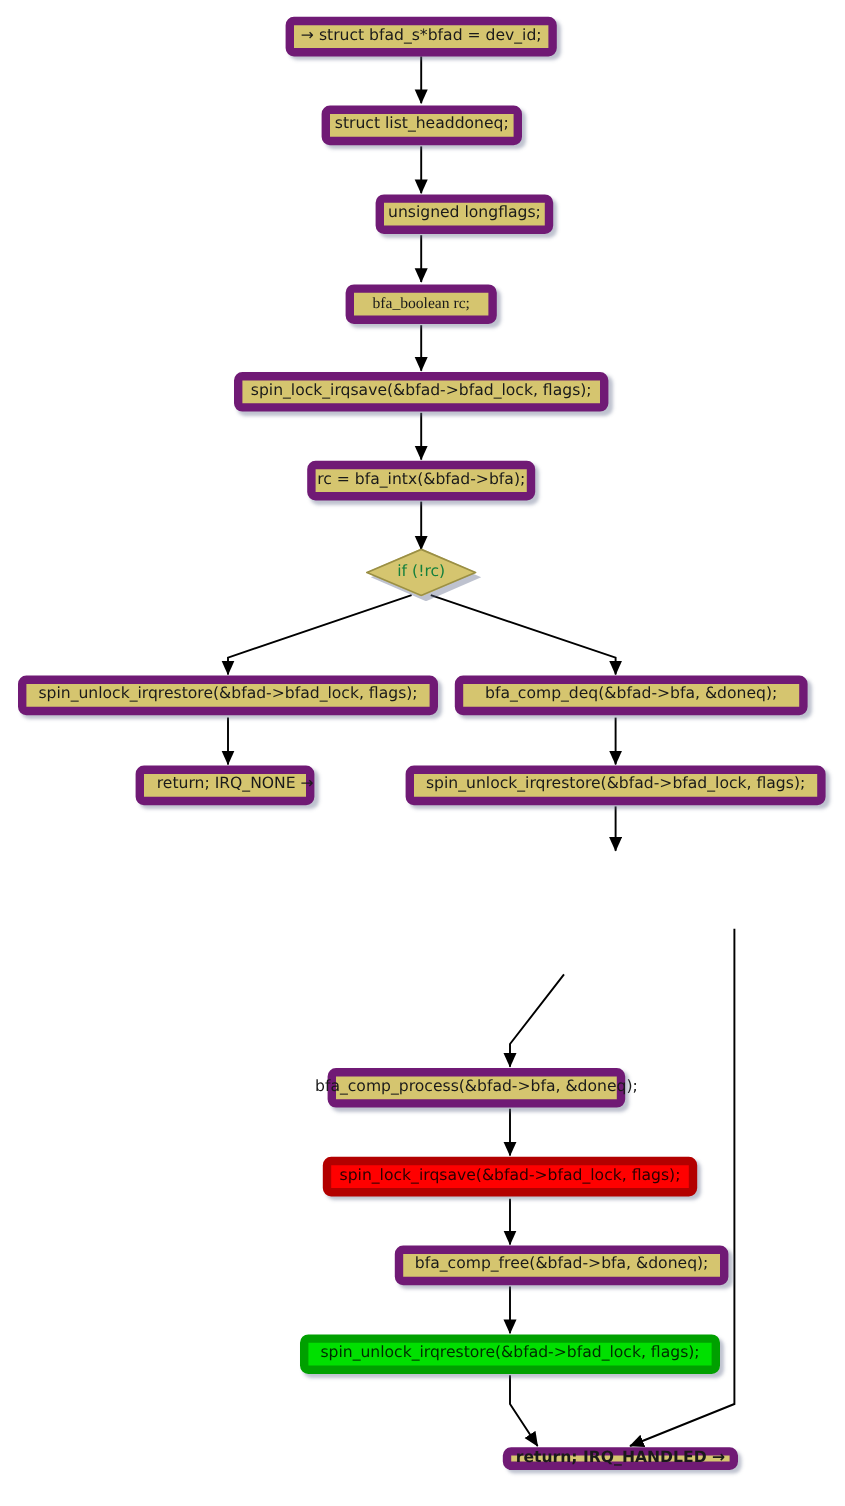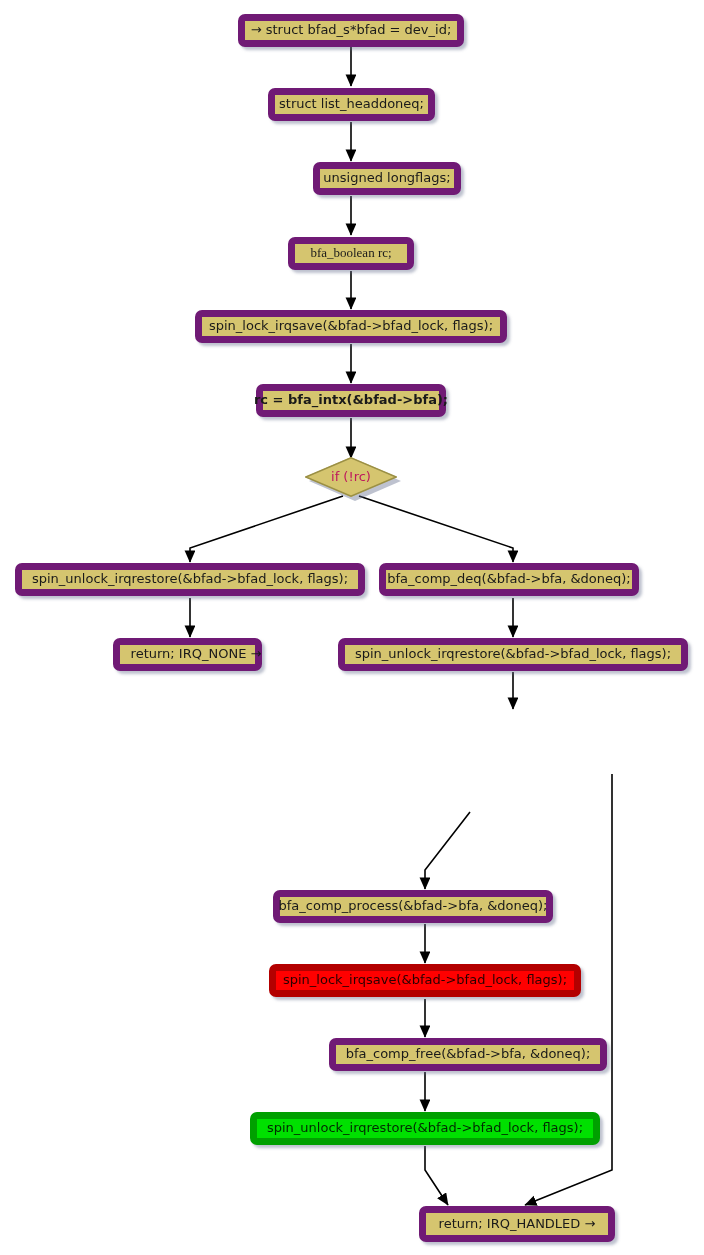--- a/index.html
+++ b/index.html
@@ -54,21 +54,21 @@
     color: #002a00;
   }
   .diamond {
     position: absolute;
     display: flex;
     align-items: center;
     justify-content: center;
     text-align: center;
     font-size: 13px;
     line-height: 1.2;
-    color: #be185d;
+    color: #15803d;
     white-space: pre-line;
   }
   .diamond .dshape {
     position: absolute;
     left: 0;
     top: 0;
     width: 100%;
     height: 100%;
     background: #d5c56f;
     border: 1px solid #9a8f45;
@@ -134,21 +134,21 @@
   </div>
 
   <div class="node" style="left:288px; top:237px; width:126px; height:33px;font-family:Liberation Serif, serif;">
     <span>bfa_boolean rc;</span>
   </div>
 
   <div class="node" style="left:195px; top:310px; width:312px; height:33px;">
     <span>spin_lock_irqsave(&amp;bfad-&gt;bfad_lock, flags);</span>
   </div>
 
-  <div class="node" style="left:256px; top:384px; width:190px; height:33px;font-weight:bold;">
+  <div class="node" style="left:256px; top:384px; width:190px; height:33px;">
     <span>rc = bfa_intx(&amp;bfad-&gt;bfa);</span>
   </div>
 
   <div class="diamond" style="left:305px; top:457px; width:92px; height:40px;">
     <div class="dshadow" style="left:4px; top:4px; width:92px; height:40px;
          clip-path: polygon(50% 0%, 100% 50%, 50% 100%, 0% 50%);"></div>
     <div class="dshape" style="transform:none; clip-path: polygon(50% 0%, 100% 50%, 50% 100%, 0% 50%);
                 border:none; background:#d5c56f;"></div>
     <svg style="position:absolute;left:0;top:0;width:92px;height:40px;z-index:1;" viewBox="0 0 92 40">
       <polygon points="46,0.8 91.2,20 46,39.2 0.8,20" fill="none" stroke="#9a8f45" stroke-width="1.4"></polygon>
@@ -157,42 +157,42 @@
   </div>
 
   <div class="node" style="left:15px; top:563px; width:350px; height:33px;">
     <span>spin_unlock_irqrestore(&amp;bfad-&gt;bfad_lock, flags);</span>
   </div>
 
   <div class="node" style="left:113px; top:638px; width:149px; height:33px;padding-left:27px;">
     <span>return; IRQ_NONE →</span>
   </div>
 
-  <div class="node" style="left:379px; top:563px; width:260px; height:33px;">
+  <div class="node" style="left:379px; top:563px; width:294px; height:33px;">
     <span>bfa_comp_deq(&amp;bfad-&gt;bfa, &amp;doneq);</span>
   </div>
 
   <div class="node" style="left:338px; top:638px; width:350px; height:33px;">
     <span>spin_unlock_irqrestore(&amp;bfad-&gt;bfad_lock, flags);</span>
   </div>
 
 
-  <div class="node" style="left:273px; top:890px; width:280px; height:33px;align-items:center;">
+  <div class="node" style="left:273px; top:890px; width:248px; height:33px;align-items:center;">
     <span>bfa_comp_process(&amp;bfad-&gt;bfa, &amp;doneq);</span>
   </div>
 
   <div class="node red" style="left:269px; top:964px; width:312px; height:33px;">
     <span>spin_lock_irqsave(&amp;bfad-&gt;bfad_lock, flags);</span>
   </div>
 
   <div class="node" style="left:286px; top:1038px; width:278px; height:33px;margin-left:43px;">
     <span>bfa_comp_free(&amp;bfad-&gt;bfa, &amp;doneq);</span>
   </div>
 
   <div class="node green" style="left:250px; top:1112px; width:350px; height:33px;">
     <span>spin_unlock_irqrestore(&amp;bfad-&gt;bfad_lock, flags);</span>
   </div>
 
-  <div class="node" style="left:419px; top:1206px; width:196px; height:36px;">
+  <div class="node" style="left:419px; top:1206px; width:196px; height:19px;font-weight:bold;">
     <span>return; IRQ_HANDLED →</span>
   </div>
 
 </div>
 
 </body></html>

